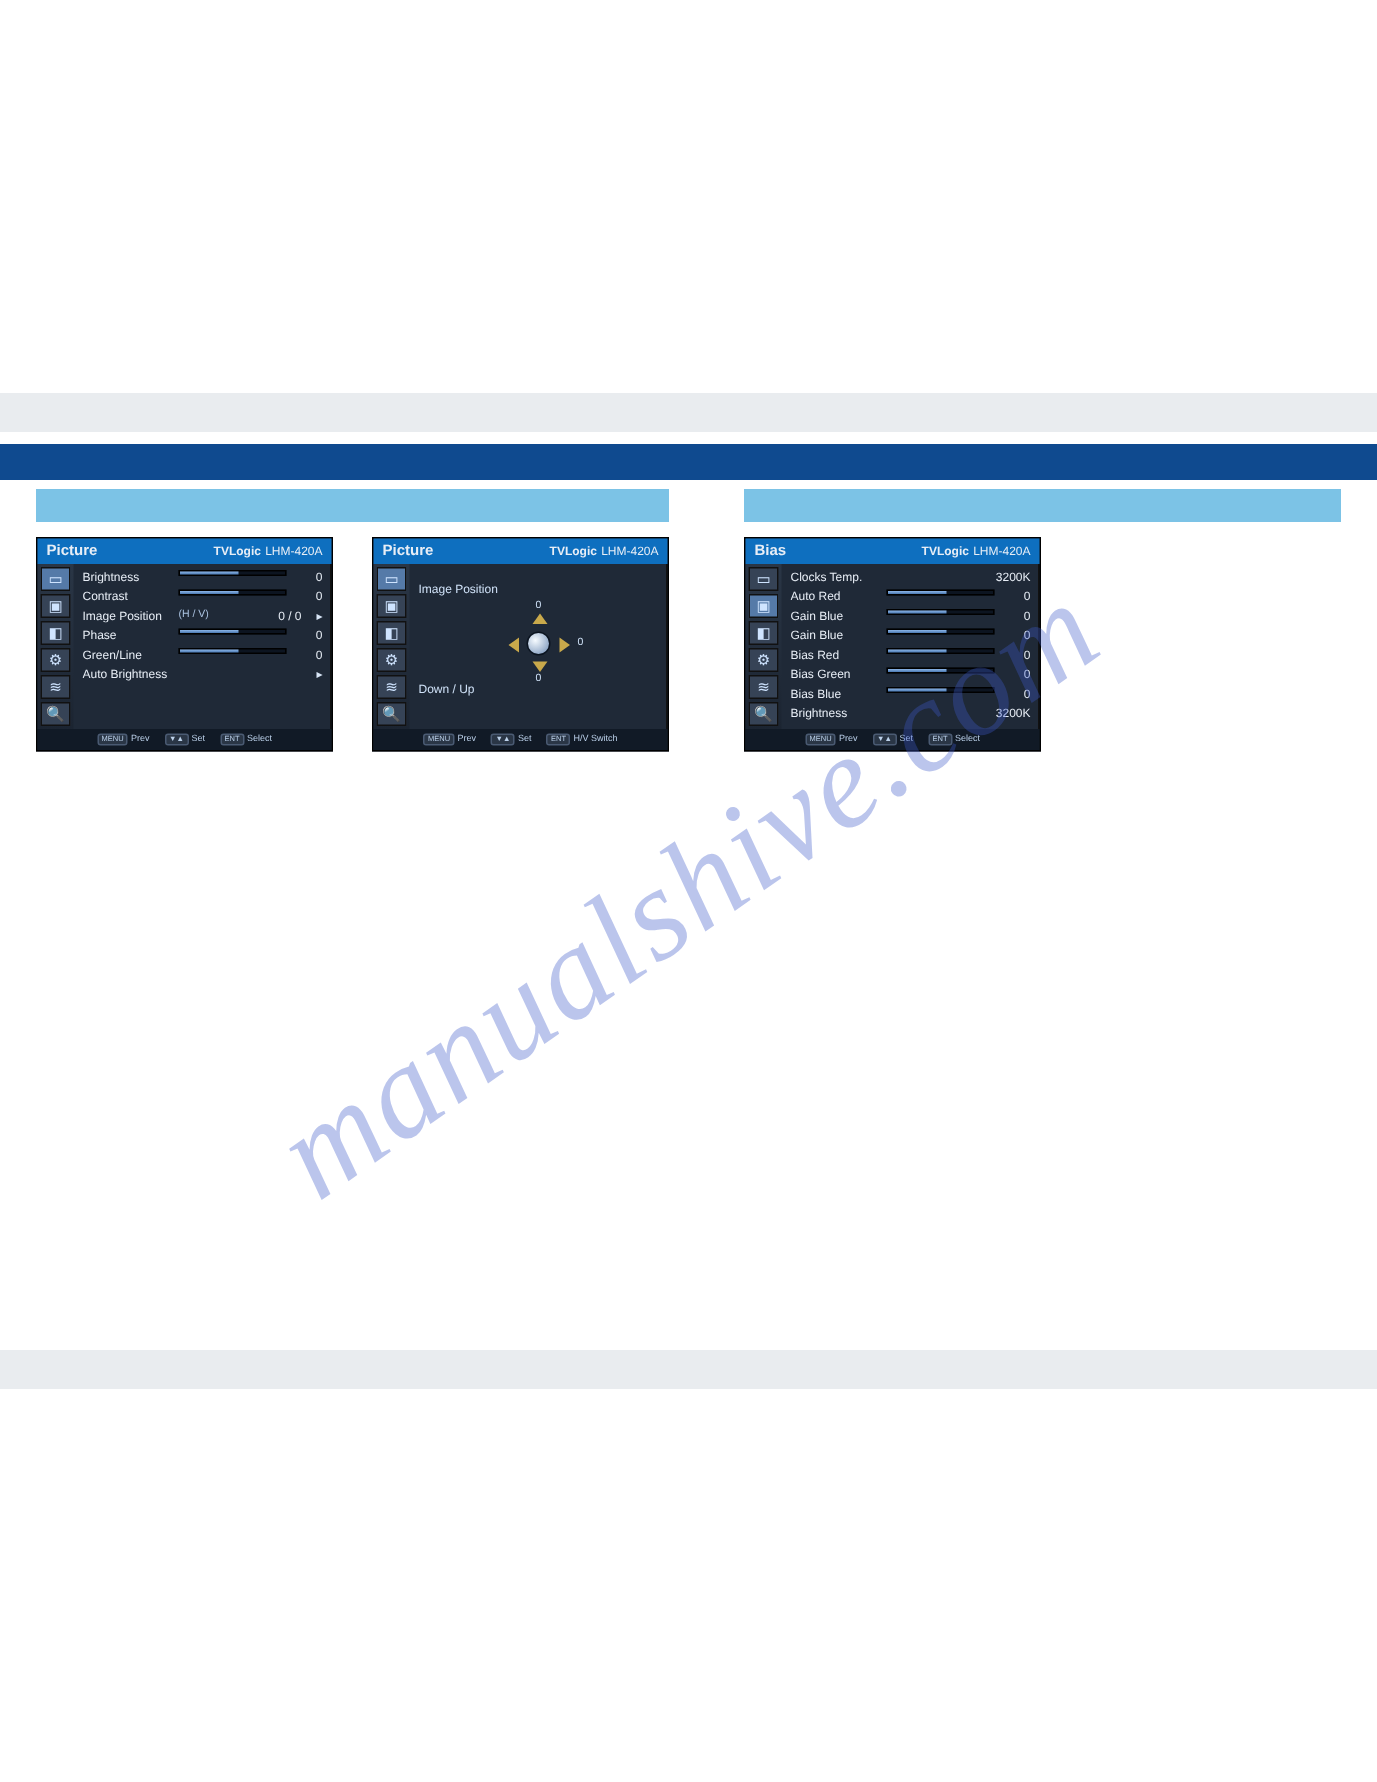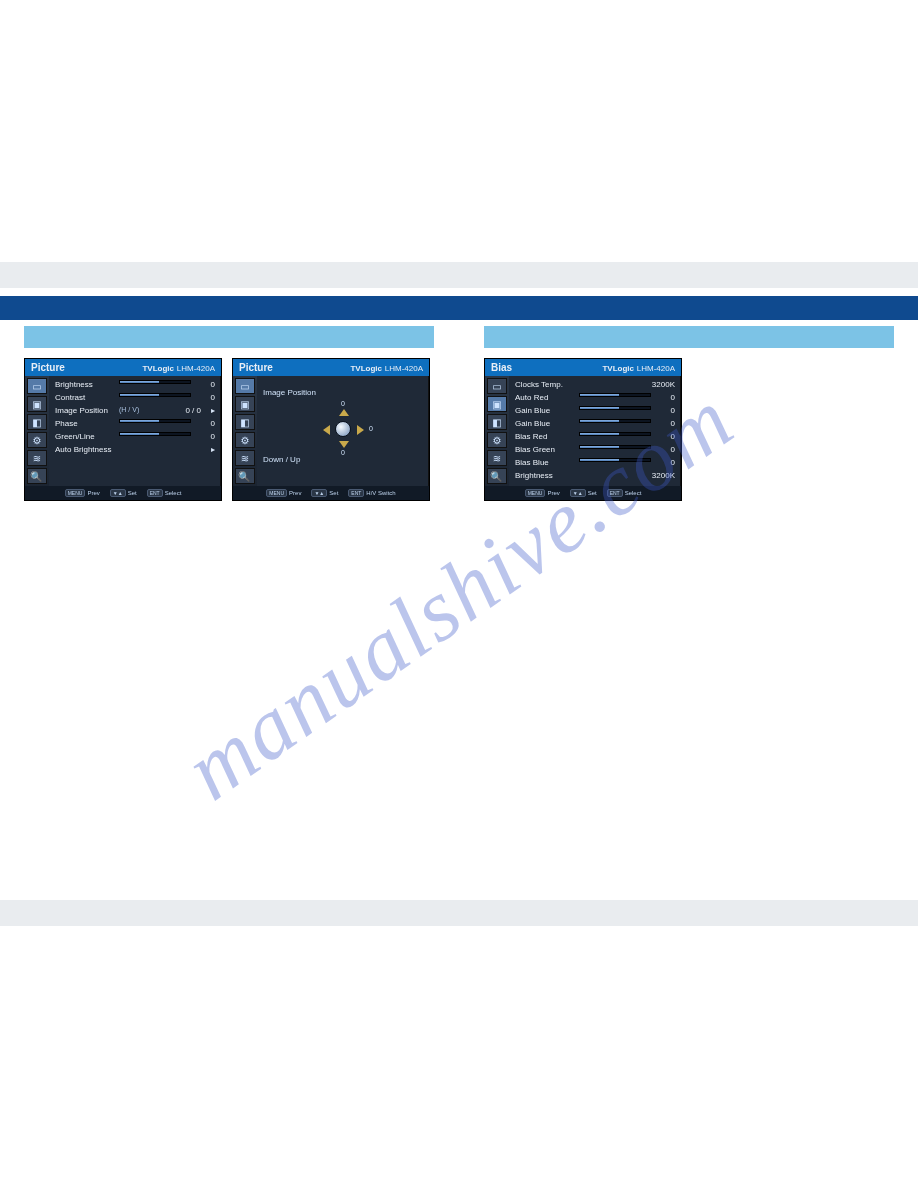--- a/index.html
+++ b/index.html
@@ -43,21 +43,21 @@
   }
   .col { flex: 1 1 0; }
 
   .section-band {
     height: 22px;
     background: #7cc3e6;
     margin-bottom: 10px;
   }
 
   
-  .osd-row { display: flex; gap: 10px; }
+  .osd-row { display: flex; gap: 26px; }
   .osd {
     width: 198px;
     background: #1f2937;
     color: #e8eef6;
     border: 1px solid #000;
     box-shadow: 0 0 0 1px #111 inset;
     font-size: 8px;
     position: relative;
   }
   .osd-wide { width: 198px; }

